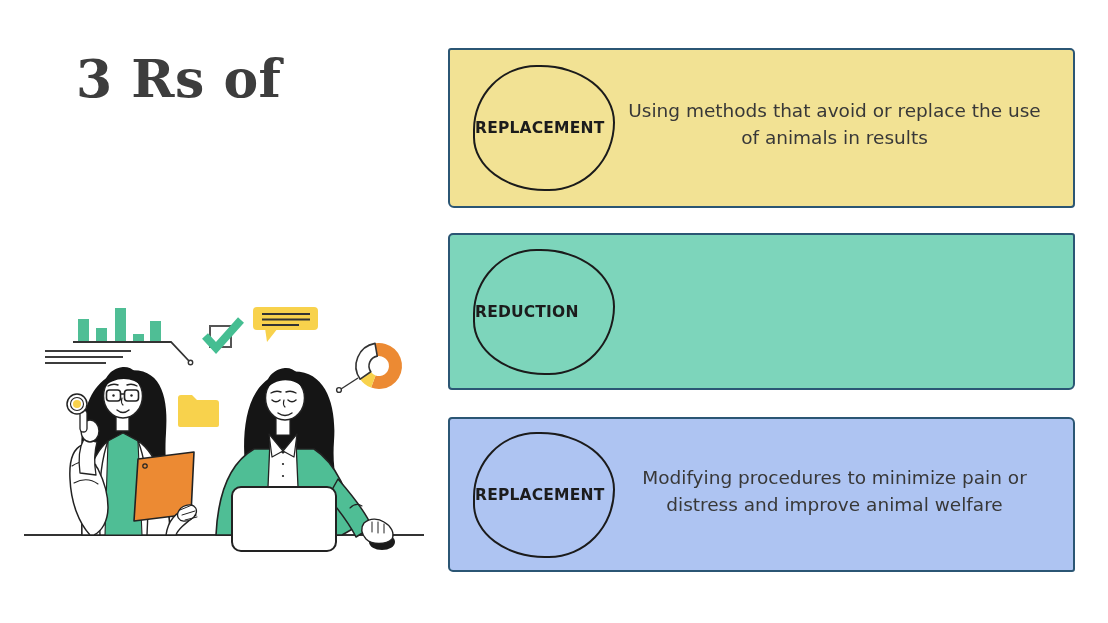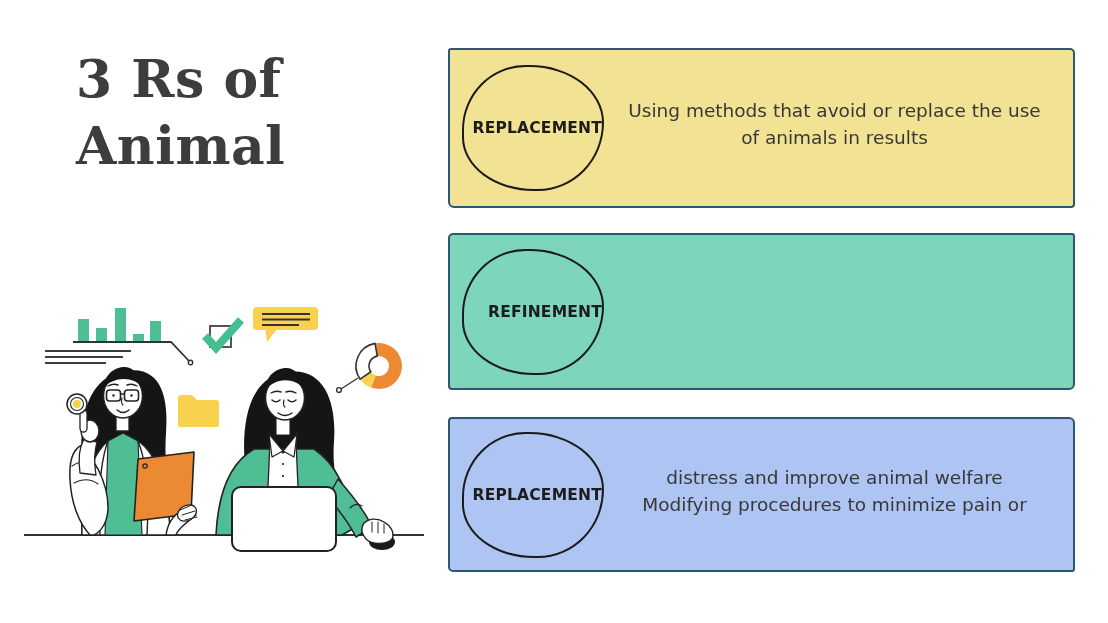--- a/index.html
+++ b/index.html
@@ -16,70 +16,69 @@
   }
   
   .card{
     position:absolute;left:448px;width:627px;box-sizing:border-box;
     border:2px solid #2b5674;
   }
   .card.c1{top:48px;height:160px;border-radius:3px 5px 4px 6px;}
   .card.c2{top:233px;height:157px;border-radius:5px 3px 6px 4px;}
   .card.c3{top:417px;height:155px;border-radius:4px 6px 3px 5px;}
   .badge-circle{
-    position:absolute;left:12px;top:50%;transform:translateY(-50%);
+    position:absolute;left:23px;top:50%;transform:translateY(-50%);
     width:142px;height:126px;box-sizing:border-box;
     border:2.6px solid #1b1b1b;
     border-radius:46% 54% 48% 52% / 53% 47% 56% 44%;
-    display:flex;align-items:center;justify-content:flex-end;
+    display:flex;align-items:center;justify-content:flex-start;
   }
   .badge-label{
     font-weight:700;font-size:15.5px;letter-spacing:.2px;color:#1c1c1c;white-space:nowrap;
   }
   .card-desc{
     position:absolute;left:158px;right:12px;top:0;bottom:8px;margin:13px;
     display:flex;flex-direction:column;align-items:center;justify-content:center;
     text-align:center;font-size:18.5px;line-height:27px;color:#383838;
   }
   
   .illustration{position:absolute;left:20px;top:283px;}
 </style>
 </head>
 <body>
 
 <div class="canvas">
 
   <div class="title">
     <div>3 Rs of</div>
-    <div>Animal</div>
   </div>
 
   <section class="card c1" style="background-color: rgb(242, 226, 148); border-color: rgb(43, 86, 116);">
     <div class="badge-circle">
       <span class="badge-label">REPLACEMENT</span>
     </div>
     <p class="card-desc">
       <span>Using methods that avoid or replace the use</span>
       <span>of animals in results</span>
     </p>
   </section>
 
   <section class="card c2" style="background-color: rgb(125, 213, 187); border-color: rgb(43, 86, 116);">
     <div class="badge-circle">
-      <span class="badge-label">REFINEMENT</span>
+      <span class="badge-label">REDUCTION</span>
     </div>
   </section>
 
   <section class="card c3" style="background-color: rgb(174, 196, 242); border-color: rgb(43, 86, 116);">
     <div class="badge-circle">
       <span class="badge-label">REPLACEMENT</span>
     </div>
     <p class="card-desc">
+      <span>Modifying procedures to minimize pain or</span>
       <span>distress and improve animal welfare</span>
-      <span>Modifying procedures to minimize pain or</span>
     </p>
   </section>
 
   <svg class="illustration" width="410" height="320" viewBox="0 0 410 320">
 
     <line x1="4" y1="252" x2="404" y2="252" stroke="#333" stroke-width="2"></line>
 
     <g>
       <rect x="58" y="36" width="11" height="23" fill="#4FBE95"></rect>
       <rect x="76" y="45" width="11" height="14" fill="#4FBE95"></rect>

